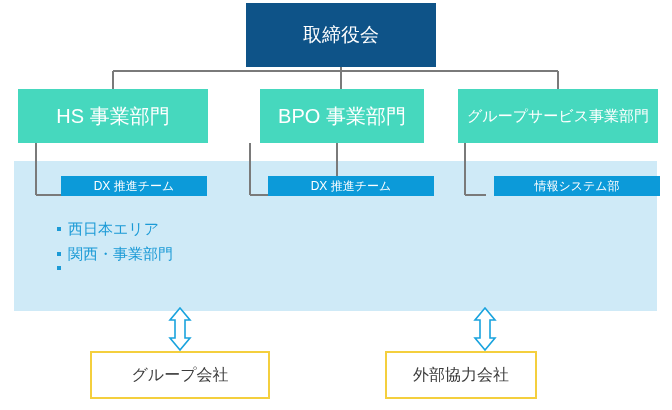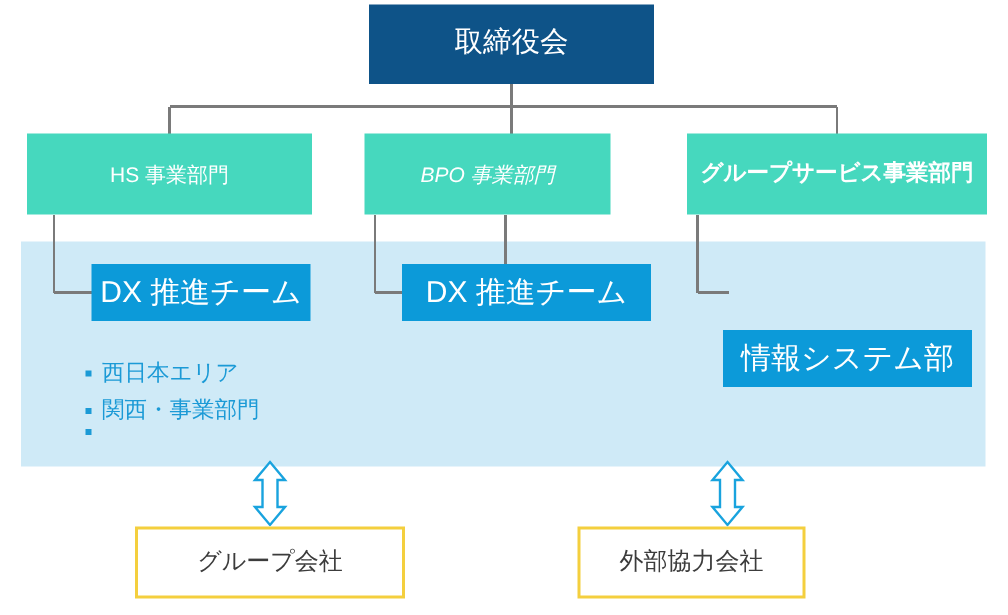--- a/index.html
+++ b/index.html
@@ -51,61 +51,61 @@
     line-height: 1.2;
     white-space: nowrap;
   }
   .box-board {
     background: #0e5388;
     color: #ffffff;
     font-size: 19px;
     left: 246px;
     top: 3px;
     width: 190px;
-    height: 53px;
+    height: 64px;
   }
   .box-div {
     background: #46d8be;
     color: #ffffff;
-    font-size: 14px;
+    font-size: 20px;
     top: 89px;
     height: 54px;
   }
   .box-div-1 { left: 18px;  width: 190px; }
-  .box-div-2 { left: 243px; width: 164px; font-style: italic; }
-  .box-div-3 { left: 458px; width: 200px; font-size: 15px; font-weight: bold; }
+  .box-div-2 { left: 260px; width: 164px; }
+  .box-div-3 { left: 458px; width: 200px; font-size: 15px; }
 
   .box-team {
     background: #0c9ad9;
     color: #ffffff;
-    font-size: 20px;
+    font-size: 12px;
     top: 176px;
-    height: 38px;
+    height: 20px;
   }
   .box-team-1 { left: 61px;  width: 146px; }
   .box-team-2 { left: 268px; width: 166px; }
-  .box-team-3 { left: 482px; width: 166px; margin-top: 44px; }
+  .box-team-3 { left: 494px; width: 166px; }
 
   .box-ext {
     background: #ffffff;
     border: 2px solid #f4cf3e;
     color: #3c3c3c;
     font-size: 16px;
     top: 351px;
     height: 48px;
     align-items: center;
   }
   .box-ext-1 { left: 90px;  width: 180px; }
   .box-ext-2 { left: 385px; width: 152px; }
 
   
   .bullets {
     position: absolute;
     left: 57px;
-    top: 236px;
+    top: 216px;
     color: #1b9ad6;
     font-size: 15px;
     line-height: 25px;
   }
   .bullet-row {
     display: flex;
     align-items: center;
     white-space: nowrap;
   }
   .bullet-dot {

